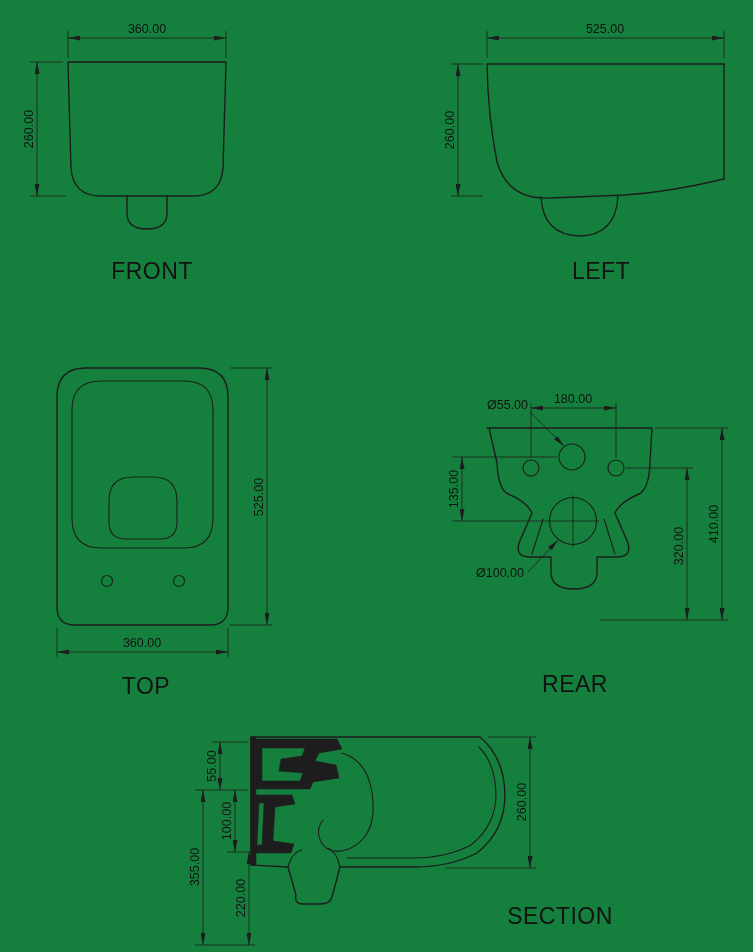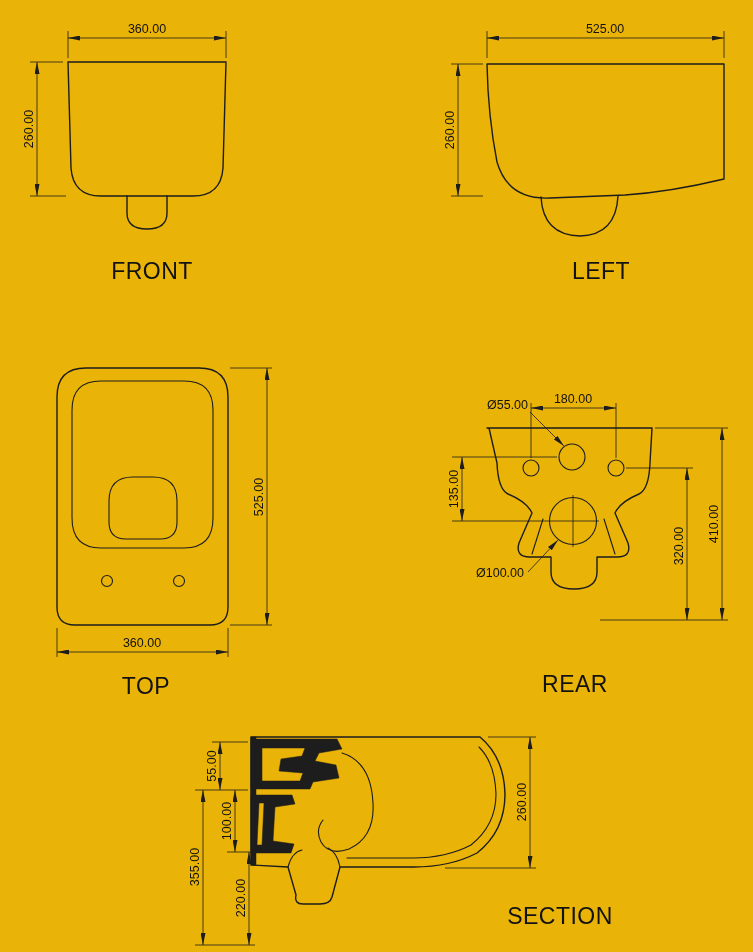--- a/index.html
+++ b/index.html
@@ -1,16 +1,16 @@
 <!DOCTYPE html>
 <html><head>
 <meta charset="utf-8">
 <style>
   html,body{margin:0;padding:0;background:#ffffff}
-  .stage{position:relative;width:753px;height:952px;background:#eab308;overflow:hidden;
+  .stage{position:relative;width:753px;height:952px;background:#15803d;overflow:hidden;
          font-family:"Liberation Sans",sans-serif}
   svg{position:absolute;left:0;top:0}
   .outline{fill:none;stroke:#1d1d1d;stroke-width:1.4;stroke-linejoin:round;stroke-linecap:round}
   .inner{fill:none;stroke:#1d1d1d;stroke-width:1.1;stroke-linejoin:round;stroke-linecap:round}
   .thin line{stroke:#1d1d1d;stroke-width:0.8}
   .dimline{stroke:#1d1d1d;stroke-width:0.8;fill:none}
   .leader{stroke:#1d1d1d;stroke-width:0.8;fill:none}
   .dimtext{font-size:12.5px;fill:#121212}
   .viewlabel{font-size:23px;fill:#121212;letter-spacing:.5px}
   .blackfill{fill:#1d1d1d;stroke:#1d1d1d;stroke-width:.5}

